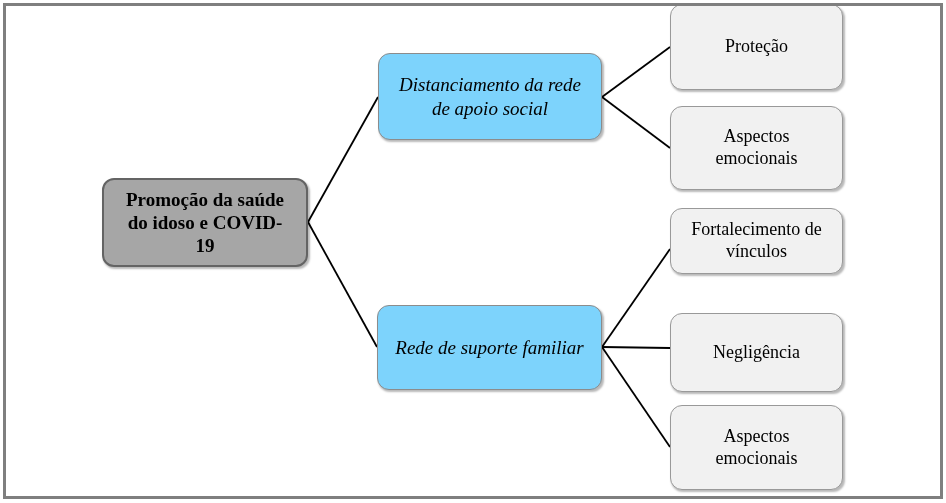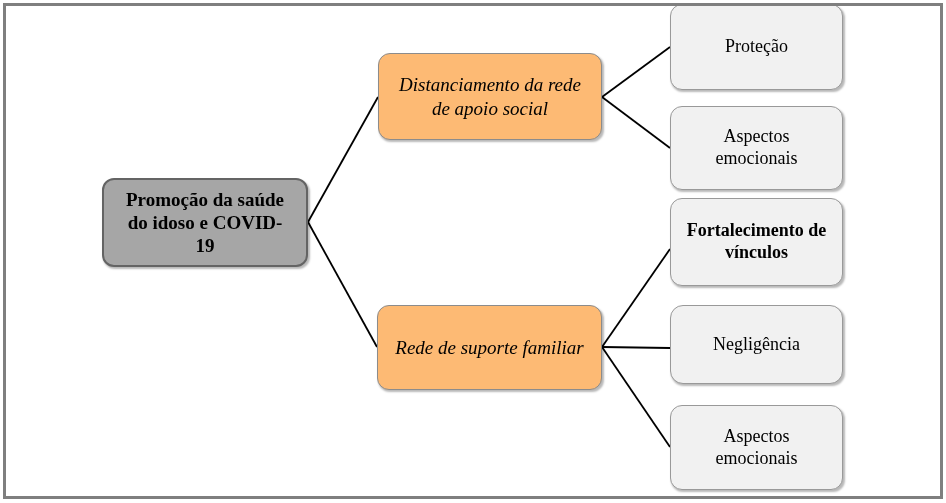--- a/index.html
+++ b/index.html
@@ -49,40 +49,40 @@
     top: 178px;
     width: 206px;
     height: 89px;
     background: #a6a6a6;
     border: 2px solid #646464;
     font-weight: bold;
     font-size: 19px;
     padding: 12px 16px;
   }
   .branch-node {
-    background: #fdba74;
+    background: #7dd3fc;
     border: 1.5px solid #8c8c8c;
     font-style: italic;
     font-size: 19px;
     padding: 4px 10px;
   }
   .branch-1 { left: 378px; top: 53px;  width: 224px; height: 87px; }
   .branch-2 { left: 377px; top: 305px; width: 225px; height: 85px; }
   .leaf-node {
     left: 670px;
     width: 173px;
     background: #f1f1f1;
     border: 1.5px solid #999999;
     font-size: 18px;
     padding: 8px 10px;
   }
   .leaf-1 { top: 4px;   height: 86px; }
   .leaf-2 { top: 106px; height: 84px; }
-  .leaf-3 { top: 198px; height: 88px; font-weight: bold; }
-  .leaf-4 { top: 305px; height: 79px; border-radius: 13px; }
+  .leaf-3 { top: 208px; height: 66px; }
+  .leaf-4 { top: 313px; height: 79px; }
   .leaf-5 { top: 405px; height: 85px; }
 </style>
 </head>
 <body>
 
 <div class="canvas">
 
   <svg class="connectors" viewBox="0 0 946 503" xmlns="http://www.w3.org/2000/svg">
     <g stroke="#000000" stroke-width="1.8" fill="none">
       <line x1="308" y1="222" x2="378" y2="97"></line>

